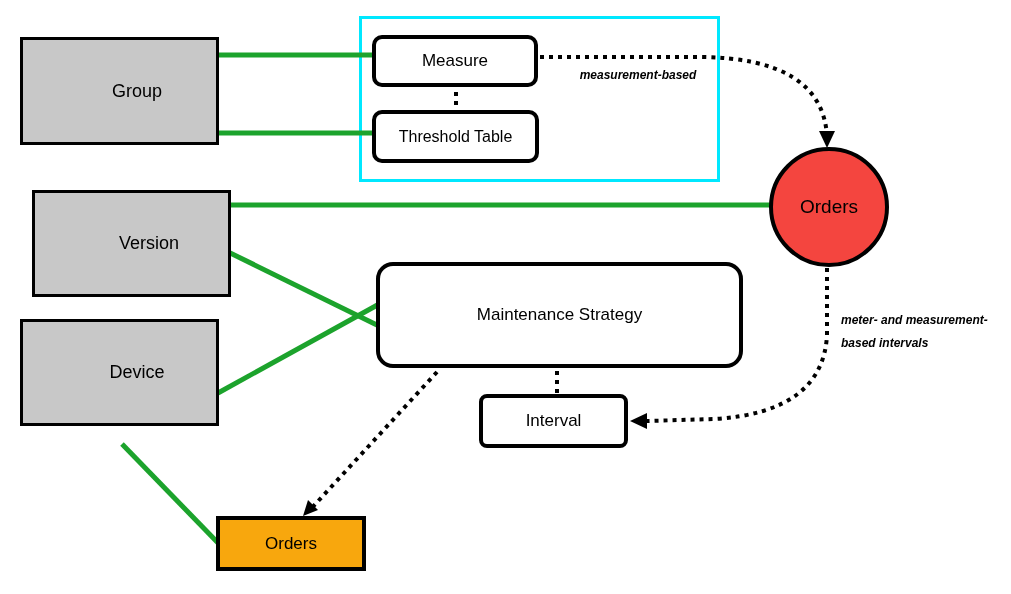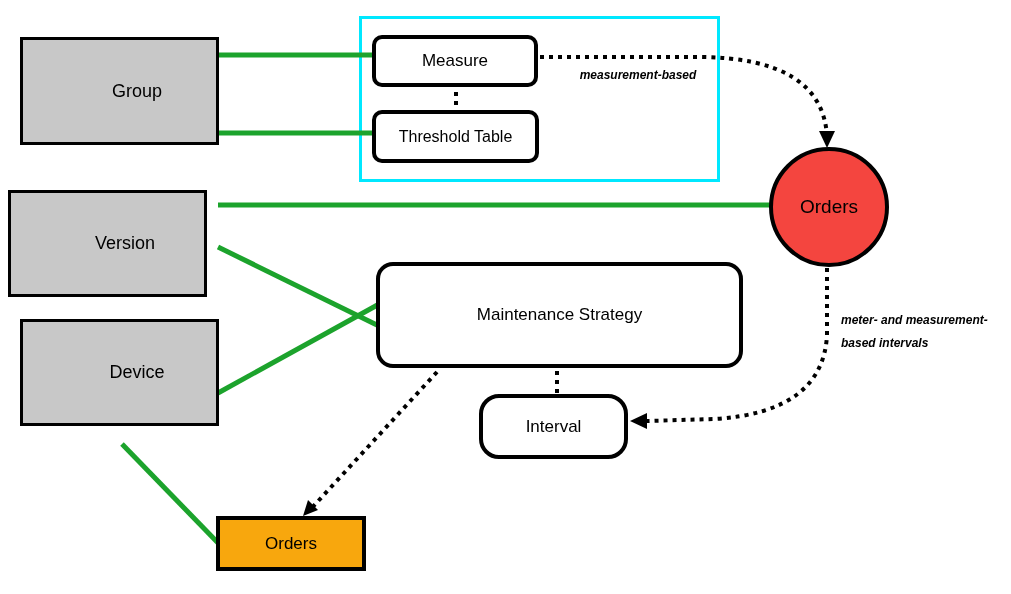--- a/index.html
+++ b/index.html
@@ -51,35 +51,35 @@
   .entity {
     background: var(--entity-gray, #C8C8C8);
     font-size: 18px;
     padding-left: 35px;
   }
   .rounded-node {
     border-radius: 10px;
     font-size: 17px;
   }
   .node-group    { left: 20px;  top: 37px;  width: 199px; height: 108px; }
-  .node-version  { left: 8px;  top: 190px; width: 199px; height: 107px; }
+  .node-version  { left: 32px;  top: 190px; width: 199px; height: 107px; }
   .node-device   { left: 20px;  top: 319px; width: 199px; height: 107px; }
   .container-cyan {
     position: absolute;
     z-index: 0;
     left: 359px; top: 16px;
     width: 361px; height: 166px;
     box-sizing: border-box;
     border: 3px solid var(--container-cyan, #00E8FF);
     background: transparent;
   }
   .node-measure   { left: 372px; top: 35px;  width: 166px; height: 52px; border-width: 4px; justify-content: center; }
   .node-threshold { left: 372px; top: 110px; width: 167px; height: 53px; border-width: 4px; font-size: 16px; }
   .node-ms        { left: 376px; top: 262px; width: 367px; height: 106px; border-radius: 17px; border-width: 4px; }
-  .node-interval  { left: 479px; top: 394px; width: 149px; height: 65px; border-radius: 20px;  border-width: 4px; }
+  .node-interval  { left: 479px; top: 394px; width: 149px; height: 54px; border-radius: 8px;  border-width: 4px; }
   .node-orders {
     left: 216px; top: 516px; width: 150px; height: 55px;
     border-radius: 0; border-width: 4px;
     background: var(--orders-orange, #F8A70D);
   }
   .node-meter {
     left: 769px; top: 147px;
     width: 120px; height: 120px;
     border-radius: 50%;
     border-width: 4px;

